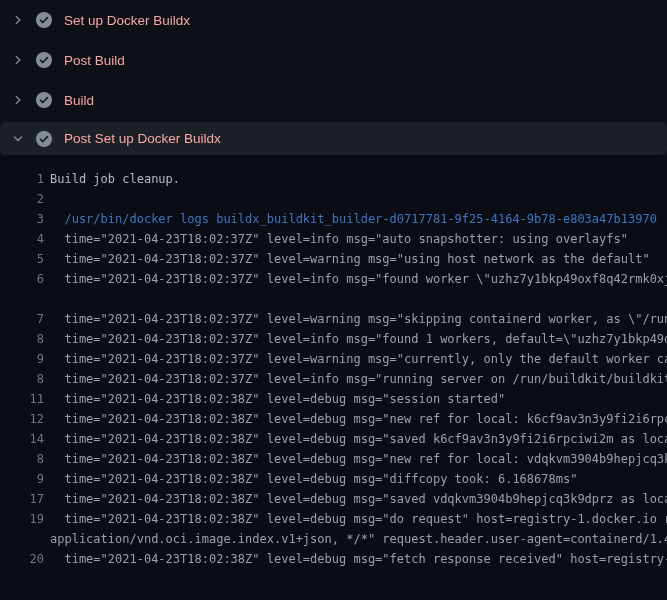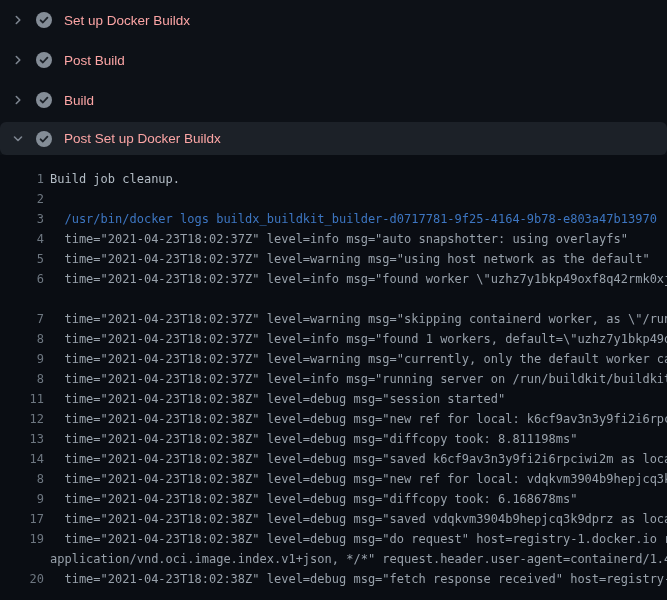--- a/index.html
+++ b/index.html
@@ -144,24 +144,20 @@
   <div class="log-row">
     <span class="ln">11</span>
     <span class="lt">  time="2021-04-23T18:02:38Z" level=debug msg="session started"</span>
   </div>
 
   <div class="log-row">
     <span class="ln">12</span>
     <span class="lt">  time="2021-04-23T18:02:38Z" level=debug msg="new ref for local: k6cf9av3n3y9fi2i6rpc</span>
   </div>
 
-  <div class="log-row">
-    <span class="ln">13</span>
-    <span class="lt">  time="2021-04-23T18:02:38Z" level=debug msg="diffcopy took: 8.811198ms"</span>
-  </div>
 
   <div class="log-row">
     <span class="ln">14</span>
     <span class="lt">  time="2021-04-23T18:02:38Z" level=debug msg="saved k6cf9av3n3y9fi2i6rpciwi2m as loca</span>
   </div>
 
   <div class="log-row">
     <span class="ln">8</span>
     <span class="lt">  time="2021-04-23T18:02:38Z" level=debug msg="new ref for local: vdqkvm3904b9hepjcq3k</span>
   </div>

